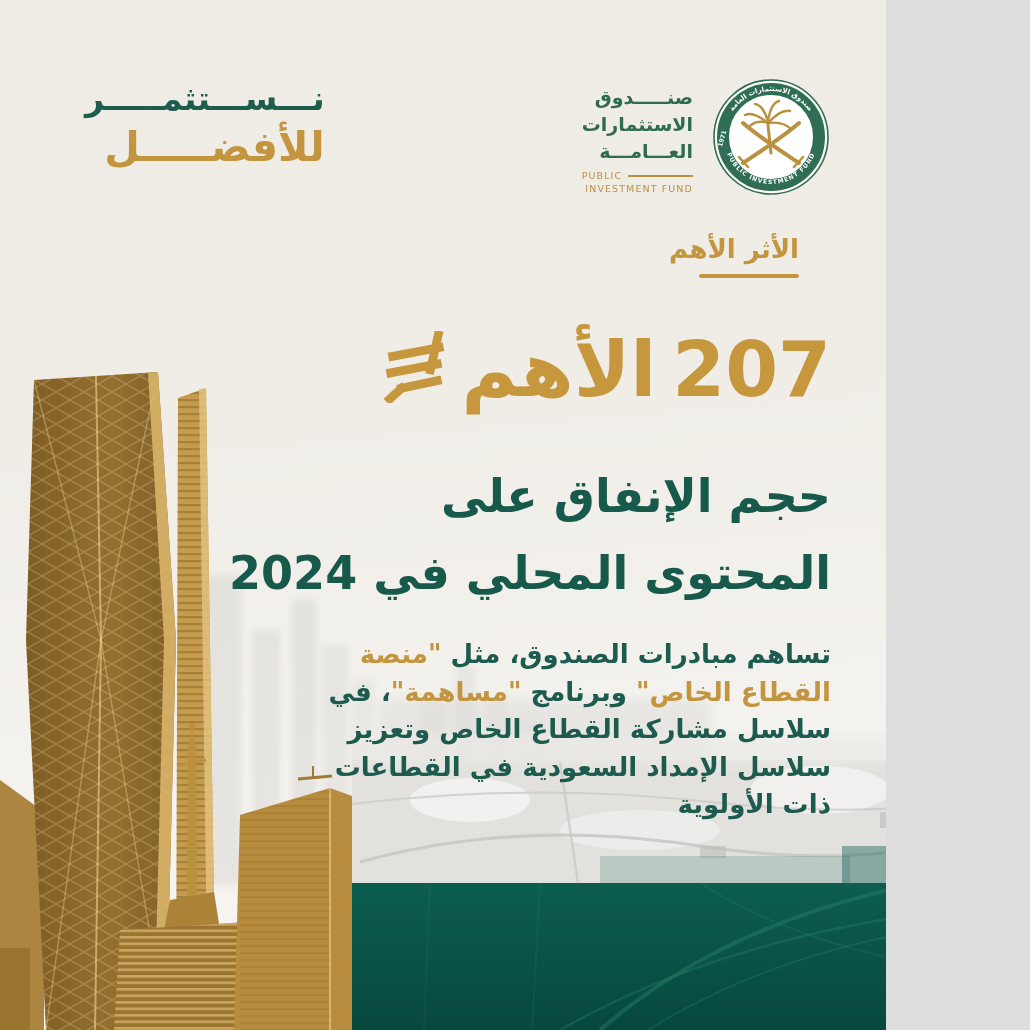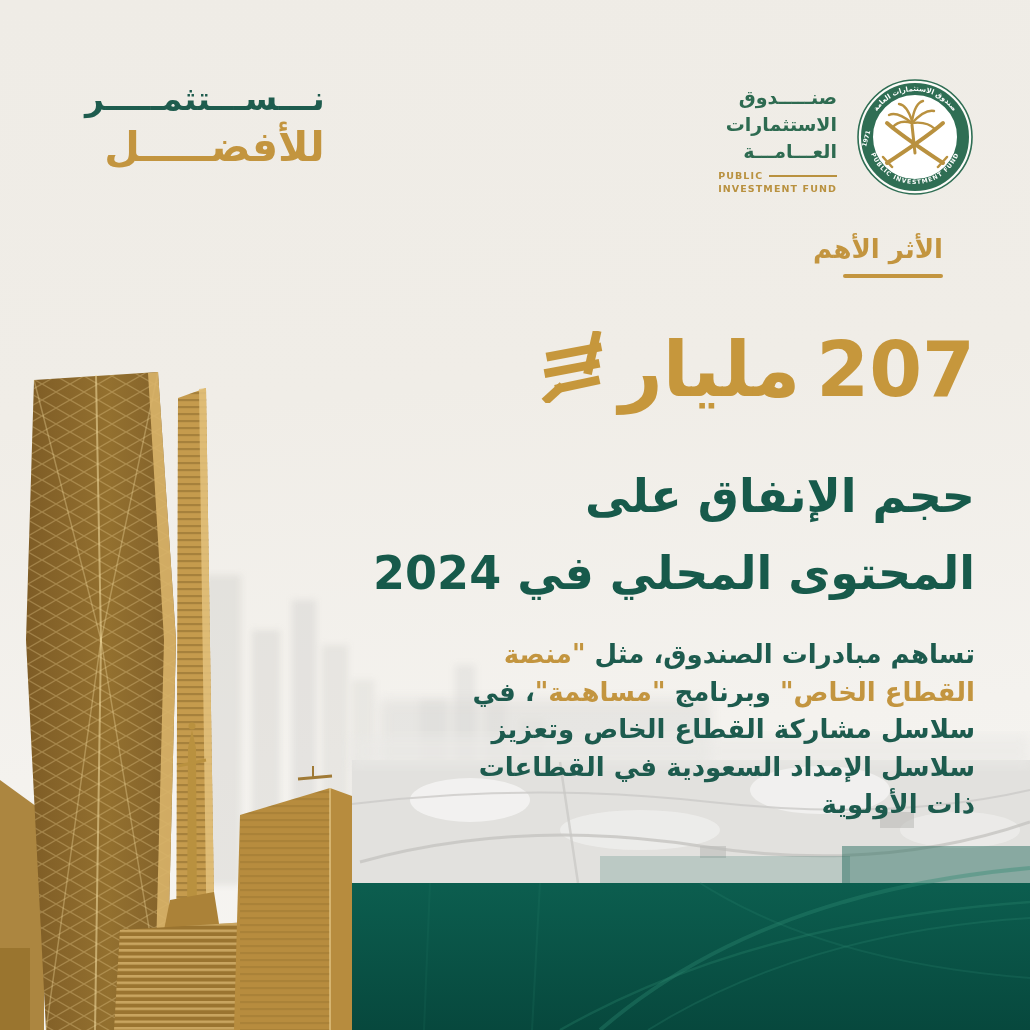--- a/index.html
+++ b/index.html
@@ -1,28 +1,28 @@
 <!DOCTYPE html>
 <html lang="ar"><head>
 <meta charset="utf-8">
 <style>
   html,body{margin:0;padding:0;background:#ddd;}
   .canvas{
-    position:relative;width:1030px;height:1030px;overflow:hidden;
+    position:relative;width:886px;height:1030px;overflow:hidden;
     background:linear-gradient(175deg,#efece6 0%,#f0ede7 38%,#f4f2ee 70%,#f7f6f3 100%);
     font-family:"DejaVu Sans",sans-serif;
   }
   .abs{position:absolute;}
   
   .tagline{top:82px;left:85px;text-align:right;line-height:1.04;}
   .tagline .t1{font-size:33px;font-weight:bold;color:#1e5c4e;letter-spacing:.5px;}
   .tagline .t2{font-size:41px;font-weight:bold;color:#c3953f;margin-top:10px;}
   .logo-lockup{top:84px;right:193px;text-align:right;}
   .logo-ar{font-size:19px;font-weight:bold;color:#2e6b51;line-height:27px;}
-  .logo-en{margin-top:4px;color:#b9913f;font-size:9.5px;font-weight:bold;letter-spacing:1.1px;line-height:13px;direction:ltr;}
+  .logo-en{margin-top:4px;color:#b9913f;font-size:9.5px;font-weight:normal;letter-spacing:1.1px;line-height:13px;direction:ltr;}
   .logo-en .row1{display:flex;align-items:center;gap:6px;}
   .logo-en .rule{flex:1;height:2px;background:#b9913f;}
   .emblem{top:77px;right:55px;}
   
   .badge{top:234px;right:87px;text-align:right;}
   .badge .label{font-size:26px;font-weight:bold;color:#c3953f;}
   .badge .under{height:3.5px;width:100px;background:#c3953f;border-radius:2px;margin:10px 0 0 auto;}
   
   .amount-line{top:332px;right:55px;direction:rtl;display:flex;align-items:center;gap:16px;color:#c6973c;}
   .amount-line .num,.amount-line .unit{font-size:76px;font-weight:bold;line-height:1;}
@@ -203,21 +203,21 @@
     </g>
   </svg>
 
   <div class="abs badge">
     <div class="label">الأثر الأهم</div>
     <div class="under"></div>
   </div>
 
   <div class="abs amount-line">
     <span class="num">207</span>
-    <span class="unit">مليار</span>
+    <span class="unit">الأهم</span>
     <svg width="62" height="72" viewBox="0 0 64 74" style="margin-top:-6px">
       <g stroke="#c6973c" stroke-width="9" fill="none" stroke-linecap="square">
         <path d="M57,4 L49,40"></path>
         <path d="M10,26 L58,17"></path>
         <path d="M8,43 L56,34"></path>
         <path d="M19,59 L56,51"></path>
         <path d="M19,59 L7,70"></path>
       </g>
     </svg>
   </div>

